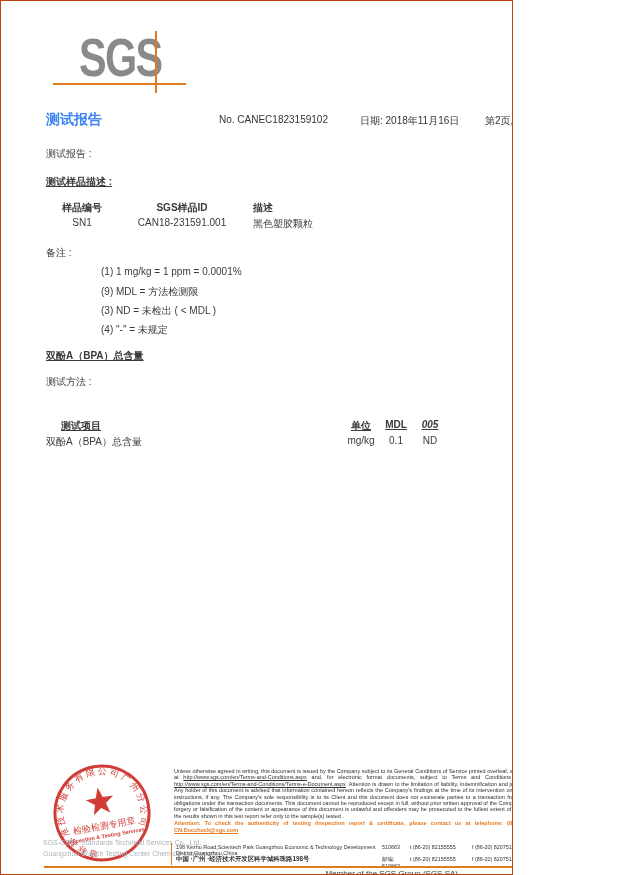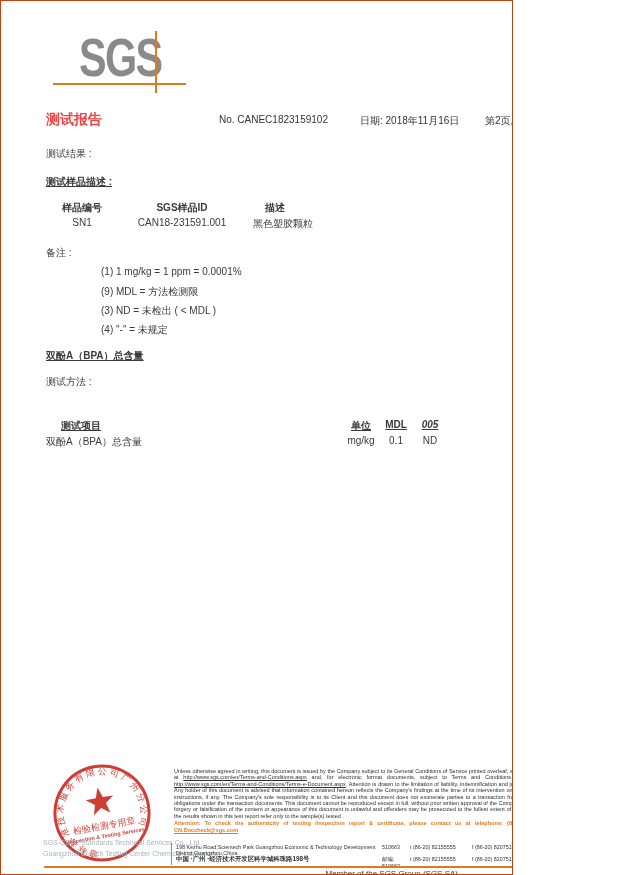--- a/index.html
+++ b/index.html
@@ -12,21 +12,21 @@
   }
   .abs { position:absolute; white-space:nowrap; }
 
   
   .logo-text { position:absolute; left:78px; top:30px; font-size:53px; font-weight:bold;
     color:#8a8a8a; letter-spacing:-2px; transform:scaleX(.78); transform-origin:left top; line-height:1; }
   .logo-hline { position:absolute; left:52px; top:82px; width:133px; height:2px; background:#de7c1d; }
   .logo-vline { position:absolute; left:154px; top:30px; width:2px; height:62px; background:#de7c1d; }
 
   
-  .title { left:45px; top:110px; font-size:14px; font-weight:bold; color:#ef4444;text-align:center; }
+  .title { left:45px; top:110px; font-size:14px; font-weight:bold; color:#3b82f6;text-align:center; }
   .hdr { font-size:10px; color:#333; }
 
   .t10 { font-size:10px; }
   .bold { font-weight:bold; }
   .ul { text-decoration:underline; }
   .ital { font-style:italic; }
   .ctr { text-align:center; }
 
   
   .method-text { position:absolute; left:120px; top:372px; width:470px; font-size:10px;
@@ -68,26 +68,26 @@
     <div class="logo-text">SGS</div>
     <div class="logo-hline"></div>
     <div class="logo-vline"></div>
   </div>
 
   <div class="abs title">测试报告</div>
   <div class="abs hdr" style="left:218px; top:113px;">No. CANEC1823159102</div>
   <div class="abs hdr" style="left:359px; top:113px;">日期: 2018年11月16日</div>
   <div class="abs hdr" style="left:484px; top:113px;">第2页,共3页</div>
 
-  <div class="abs t10" style="left:45px; top:146px;">测试结果 :</div>
+  <div class="abs t10" style="left:45px; top:146px;">测试报告 :</div>
 
   <div class="abs t10 bold ul" style="left:45px; top:174px;">测试样品描述 :</div>
   <div class="abs t10 bold ctr" style="left:48px; top:200px; width:66px;">样品编号</div>
   <div class="abs t10 bold ctr" style="left:125px; top:200px; width:112px;">SGS样品ID</div>
-  <div class="abs t10 bold" style="left:264px; top:200px;">描述</div>
+  <div class="abs t10 bold" style="left:252px; top:200px;">描述</div>
   <div class="abs t10 ctr" style="left:48px; top:216px; width:66px;">SN1</div>
   <div class="abs t10 ctr" style="left:125px; top:216px; width:112px;">CAN18-231591.001</div>
   <div class="abs t10" style="left:252px; top:216px;">黑色塑胶颗粒</div>
 
   <div class="abs t10" style="left:45px; top:245px;">备注 :</div>
   <div class="abs t10" style="left:100px; top:265px;">(1) 1 mg/kg = 1 ppm = 0.0001%</div>
   <div class="abs t10" style="left:100px; top:284px;">(9) MDL = 方法检测限</div>
   <div class="abs t10" style="left:100px; top:303px;">(3) ND = 未检出 ( &lt; MDL )</div>
   <div class="abs t10" style="left:100px; top:322px;">(4) "-" = 未规定</div>
 

